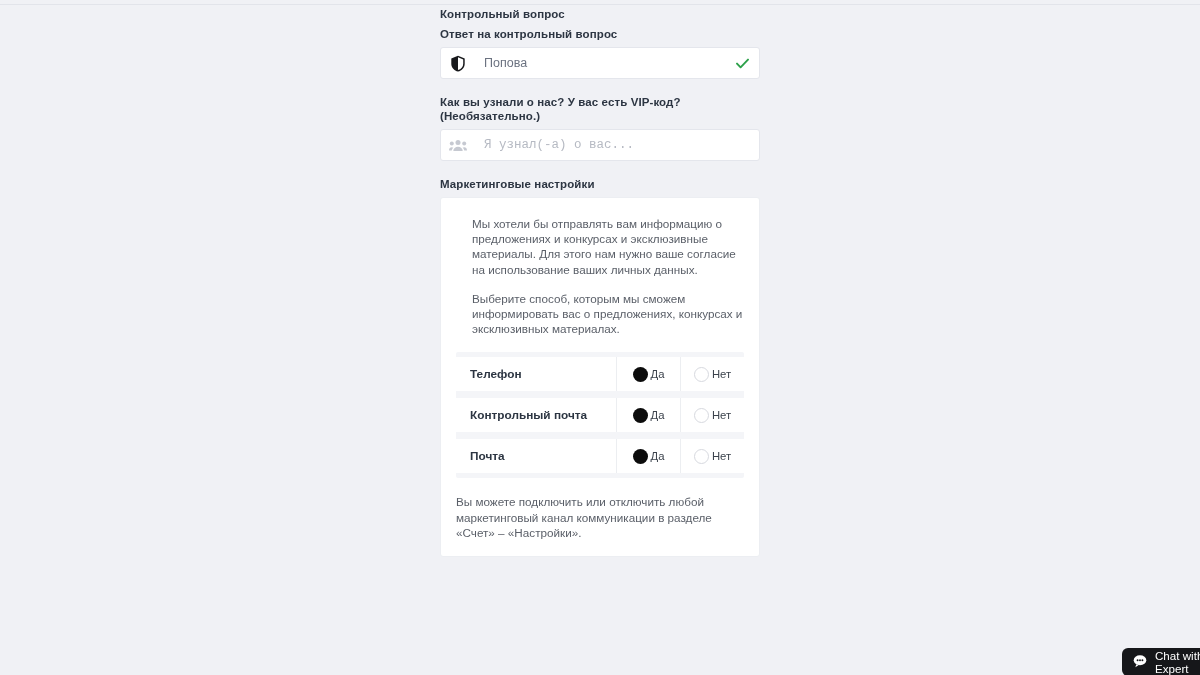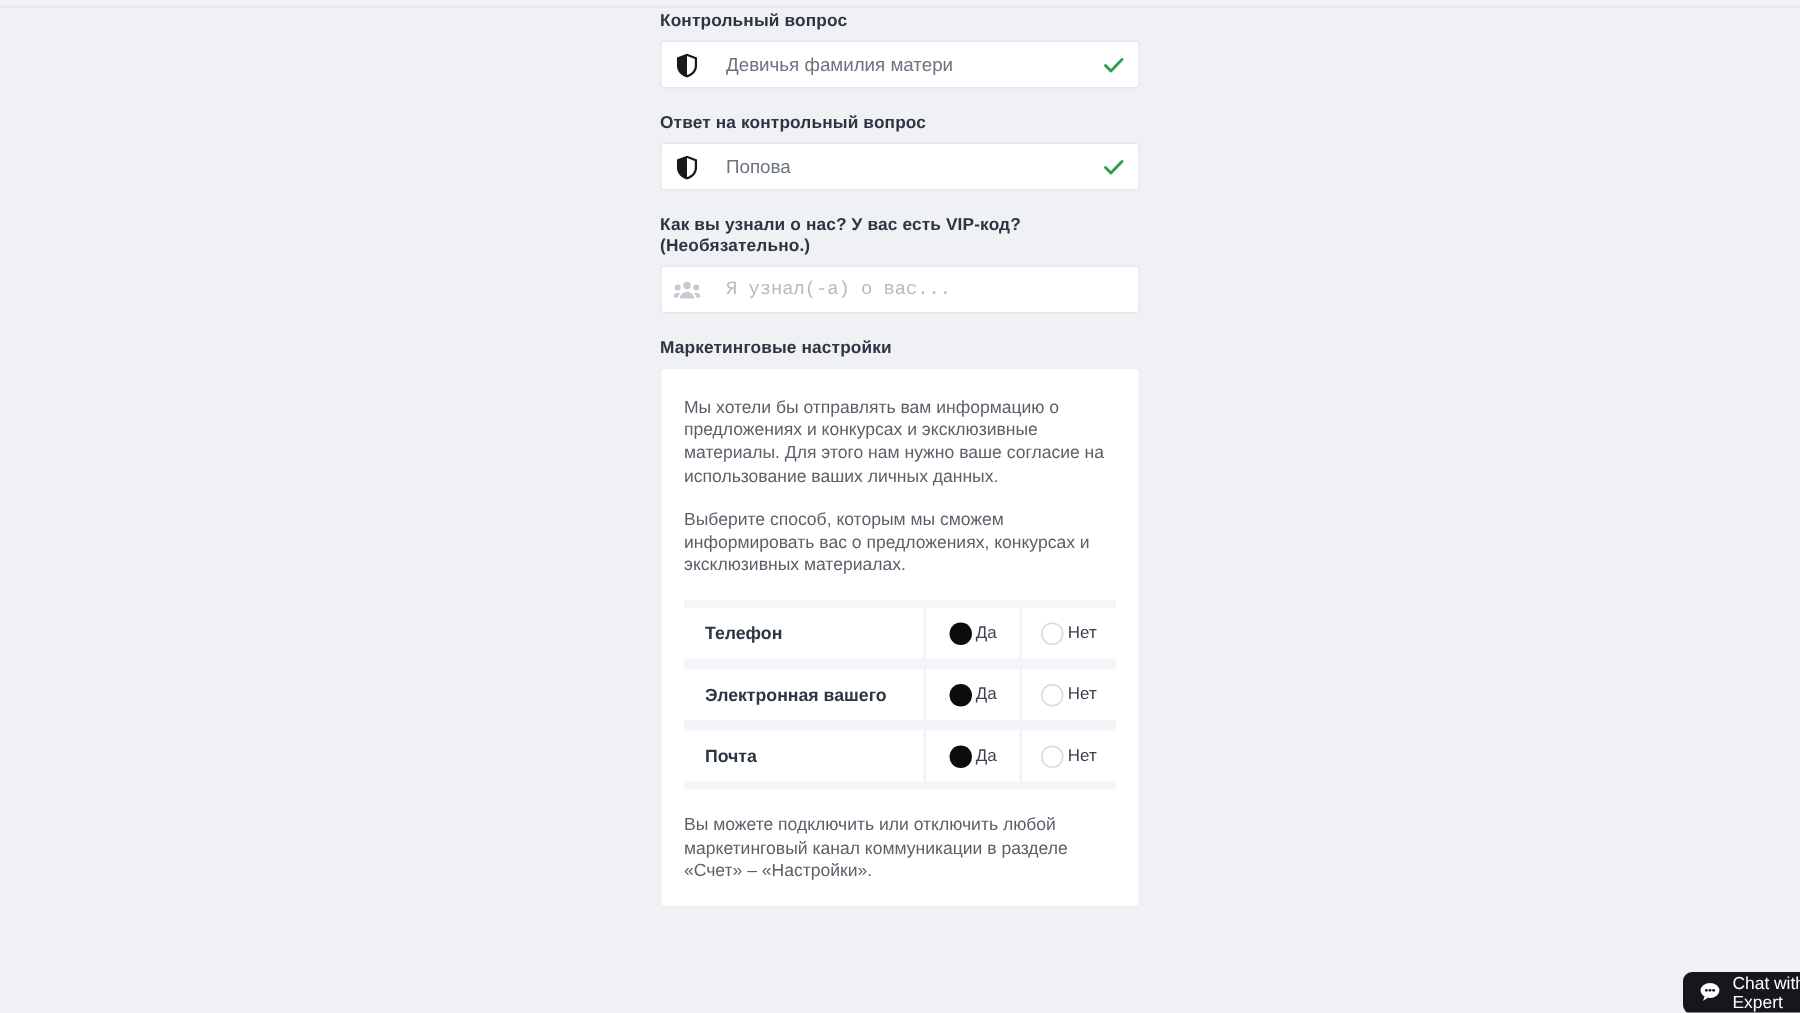--- a/index.html
+++ b/index.html
@@ -78,21 +78,21 @@
   .mk-title {
     font-size: 12px;
     font-weight: bold;
     color: #232b36;
     margin: 0 0 12px 0;
   }
   .mk-para {
     font-size: 11.7px;
     line-height: 15.2px;
     color: #5a5f68;
-    margin: 0 0 14px 0;
+    margin: 0 0 14px 16px;
   }
   .mk-para:last-of-type { margin-bottom: 0; }
 
   
   .channels {
     margin: 16px 0 0 0;
     background: #f4f5f8;
     padding: 1px 0;
     border-radius: 2px;
   }
@@ -158,34 +158,20 @@
   }
 </style>
 </head>
 <body>
 
 <div class="top-rule"></div>
 
 <div class="form-col">
 
   <div class="field-label first">Контрольный вопрос</div>
-  <div class="input-box">
-    <span class="input-icon">
-      <svg width="16" height="17" viewBox="0 0 16 17">
-        <path d="M8 .8 1.3 3.4v5.3c0 4 2.9 7 6.7 7.9 3.8-.9 6.7-3.9 6.7-7.9V3.4z" fill="#18191c"></path>
-        <path d="M8 2.3v12.7c3-.8 5.2-3.2 5.2-6.3V4.4z" fill="#ffffff"></path>
-      </svg>
-    </span>
-    <span class="input-value">Девичья фамилия матери</span>
-    <span class="tick">
-      <svg width="13" height="11" viewBox="0 0 13 11">
-        <path d="M1 5.6 4.6 9.3 12 1.6" stroke="#2da14a" stroke-width="1.9" fill="none" stroke-linecap="round" stroke-linejoin="round"></path>
-      </svg>
-    </span>
-  </div>
 
   <div class="field-label">Ответ на контрольный вопрос</div>
   <div class="input-box">
     <span class="input-icon">
       <svg width="16" height="17" viewBox="0 0 16 17">
         <path d="M8 .8 1.3 3.4v5.3c0 4 2.9 7 6.7 7.9 3.8-.9 6.7-3.9 6.7-7.9V3.4z" fill="#18191c"></path>
         <path d="M8 2.3v12.7c3-.8 5.2-3.2 5.2-6.3V4.4z" fill="#ffffff"></path>
       </svg>
     </span>
     <span class="input-value">Попова</span>
@@ -226,21 +212,21 @@
           <span class="radio on"></span>
           <span class="ch-opt-label">Да</span>
         </div>
         <div class="ch-opt">
           <span class="radio off"></span>
           <span class="ch-opt-label">Нет</span>
         </div>
       </div>
 
       <div class="ch-row">
-        <div class="ch-name">Электронная вашего</div>
+        <div class="ch-name">Контрольный почта</div>
         <div class="ch-opt">
           <span class="radio on"></span>
           <span class="ch-opt-label">Да</span>
         </div>
         <div class="ch-opt">
           <span class="radio off"></span>
           <span class="ch-opt-label">Нет</span>
         </div>
       </div>
 

